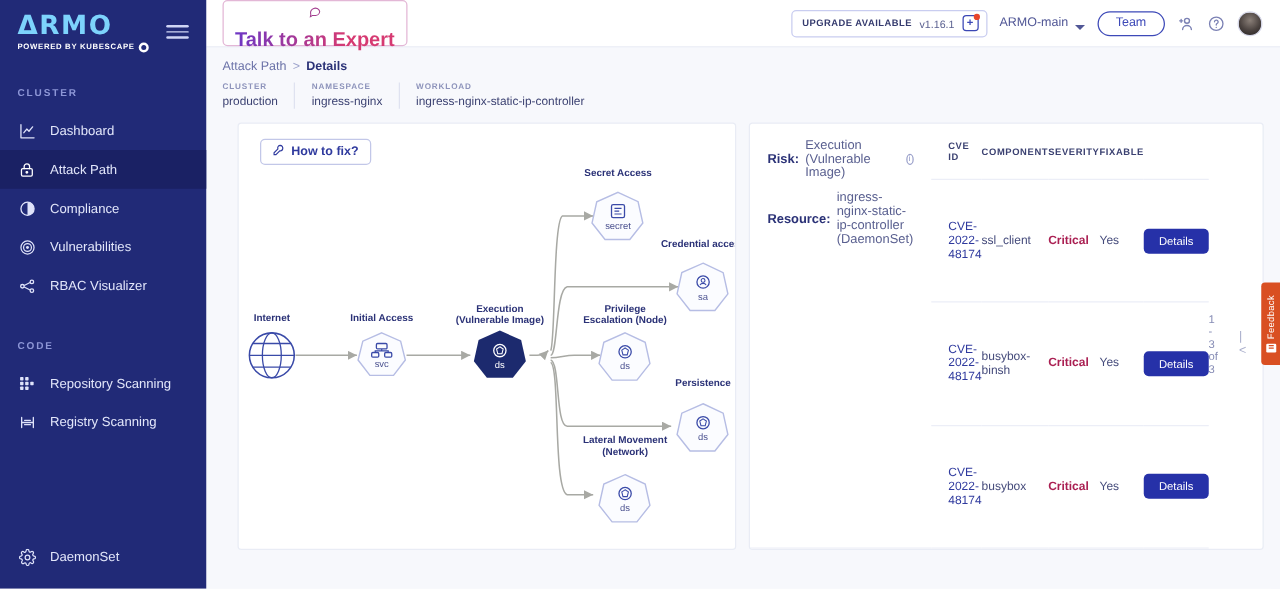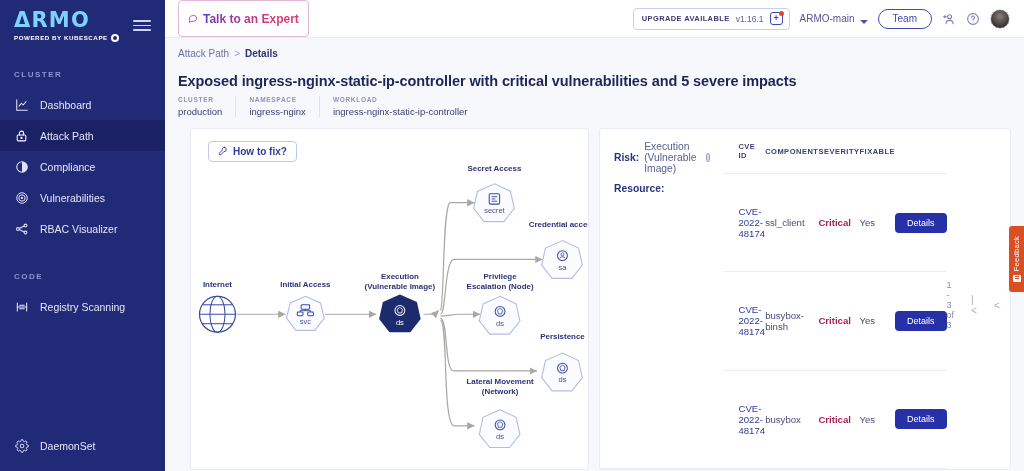--- a/index.html
+++ b/index.html
@@ -66,24 +66,25 @@
   .main { flex: 1; height: 471px; display: flex; flex-direction: column; background: #f7f8fc; min-width: 0; }
 
   .topbar {
     height: 38px; background: #fff; border-bottom: 1px solid #e9ecf5;
     display: flex; align-items: center; padding: 0 14px 0 13px; gap: 10px;
     flex: 0 0 38px;
   }
   .expert-btn {
     height: 37px; border-radius: 4px; padding: 0 9px;
     display: flex; align-items: center; gap: 5px;
-    font-size: 12px; font-weight: 700; cursor: pointer;
+    font-size: 16px; font-weight: 700; cursor: pointer;
     background: #fff;
     border: 1px solid #e3b7d6;
     color: #b53b7a;
+    flex-direction: column;
   }
   .expert-btn .gtxt {
     background: linear-gradient(90deg,#6d36c4 0%, #d63a72 70%);
     -webkit-background-clip: text; background-clip: text; color: transparent;
   }
   .spacer { flex: 1; }
   .upgrade-pill {
     height: 22px; border: 1px solid #c9cdf0; border-radius: 4px;
     display: flex; align-items: center; gap: 6px; padding: 0 6px 0 8px;
     background: #fff; cursor: pointer;
@@ -272,20 +273,34 @@
             <circle cx="18" cy="6" r="2.4"></circle>
             <circle cx="18" cy="18" r="2.4"></circle>
             <path d="M7.4 11L15.6 6.9M7.4 13l8.2 4.1"></path>
           </svg>
       </span>
       <span>RBAC Visualizer</span>
     </div>
 
     <div class="nav-section-label">CODE</div>
 
+    <div class="nav-item">
+      <span class="ico">
+        <svg width="13" height="13" viewBox="0 0 24 24" fill="#dfe3fa">
+            <rect x="2" y="3" width="5" height="5" rx="1"></rect>
+            <rect x="9.5" y="3" width="5" height="5" rx="1"></rect>
+            <rect x="2" y="10" width="5" height="5" rx="1"></rect>
+            <rect x="9.5" y="10" width="5" height="5" rx="1"></rect>
+            <rect x="2" y="17" width="5" height="5" rx="1"></rect>
+            <rect x="9.5" y="17" width="5" height="5" rx="1"></rect>
+            <rect x="17" y="10" width="5" height="5" rx="1"></rect>
+          </svg>
+      </span>
+      <span>Repository Scanning</span>
+    </div>
 
     <div class="nav-item">
       <span class="ico">
         <svg width="14" height="14" viewBox="0 0 24 24" fill="none" stroke="#dfe3fa" stroke-width="1.8" stroke-linecap="round">
             <path d="M4 5v14M20 5v14"></path>
             <path d="M4 12h16"></path>
             <path d="M8 9h8M8 15h8"></path>
           </svg>
       </span>
       <span>Registry Scanning</span>
@@ -353,21 +368,20 @@
     </div>
 
     <div class="content">
 
       <div class="breadcrumb">
         <span class="crumb-link">Attack Path</span>
         <span class="sep">&gt;</span>
         <span class="crumb-current">Details</span>
       </div>
 
-      <div class="page-title">Exposed ingress-nginx-static-ip-controller with critical vulnerabilities and 5 severe impacts</div>
 
       <div class="meta-row">
         <div class="meta-cell">
           <div class="meta-k">CLUSTER</div>
           <div class="meta-v">production</div>
         </div>
         <div class="meta-cell">
           <div class="meta-k">NAMESPACE</div>
           <div class="meta-v">ingress-nginx</div>
         </div>
@@ -496,20 +510,21 @@
 
         <div class="detail-card">
           <div class="detail-head">
             <div class="dh-line">
               <span class="dh-k">Risk:</span>
               <span>Execution (Vulnerable Image)</span>
               <span class="info-ico">i</span>
             </div>
             <div class="dh-line">
               <span class="dh-k">Resource:</span>
+              <span>ingress-nginx-static-ip-controller (DaemonSet)</span>
             </div>
           </div>
 
           <table class="tbl">
             <thead>
               <tr>
                 <th class="c-cve">CVE ID</th>
                 <th class="c-comp">COMPONENT</th>
                 <th class="c-sev">SEVERITY</th>
                 <th class="c-fix">FIXABLE</th>

